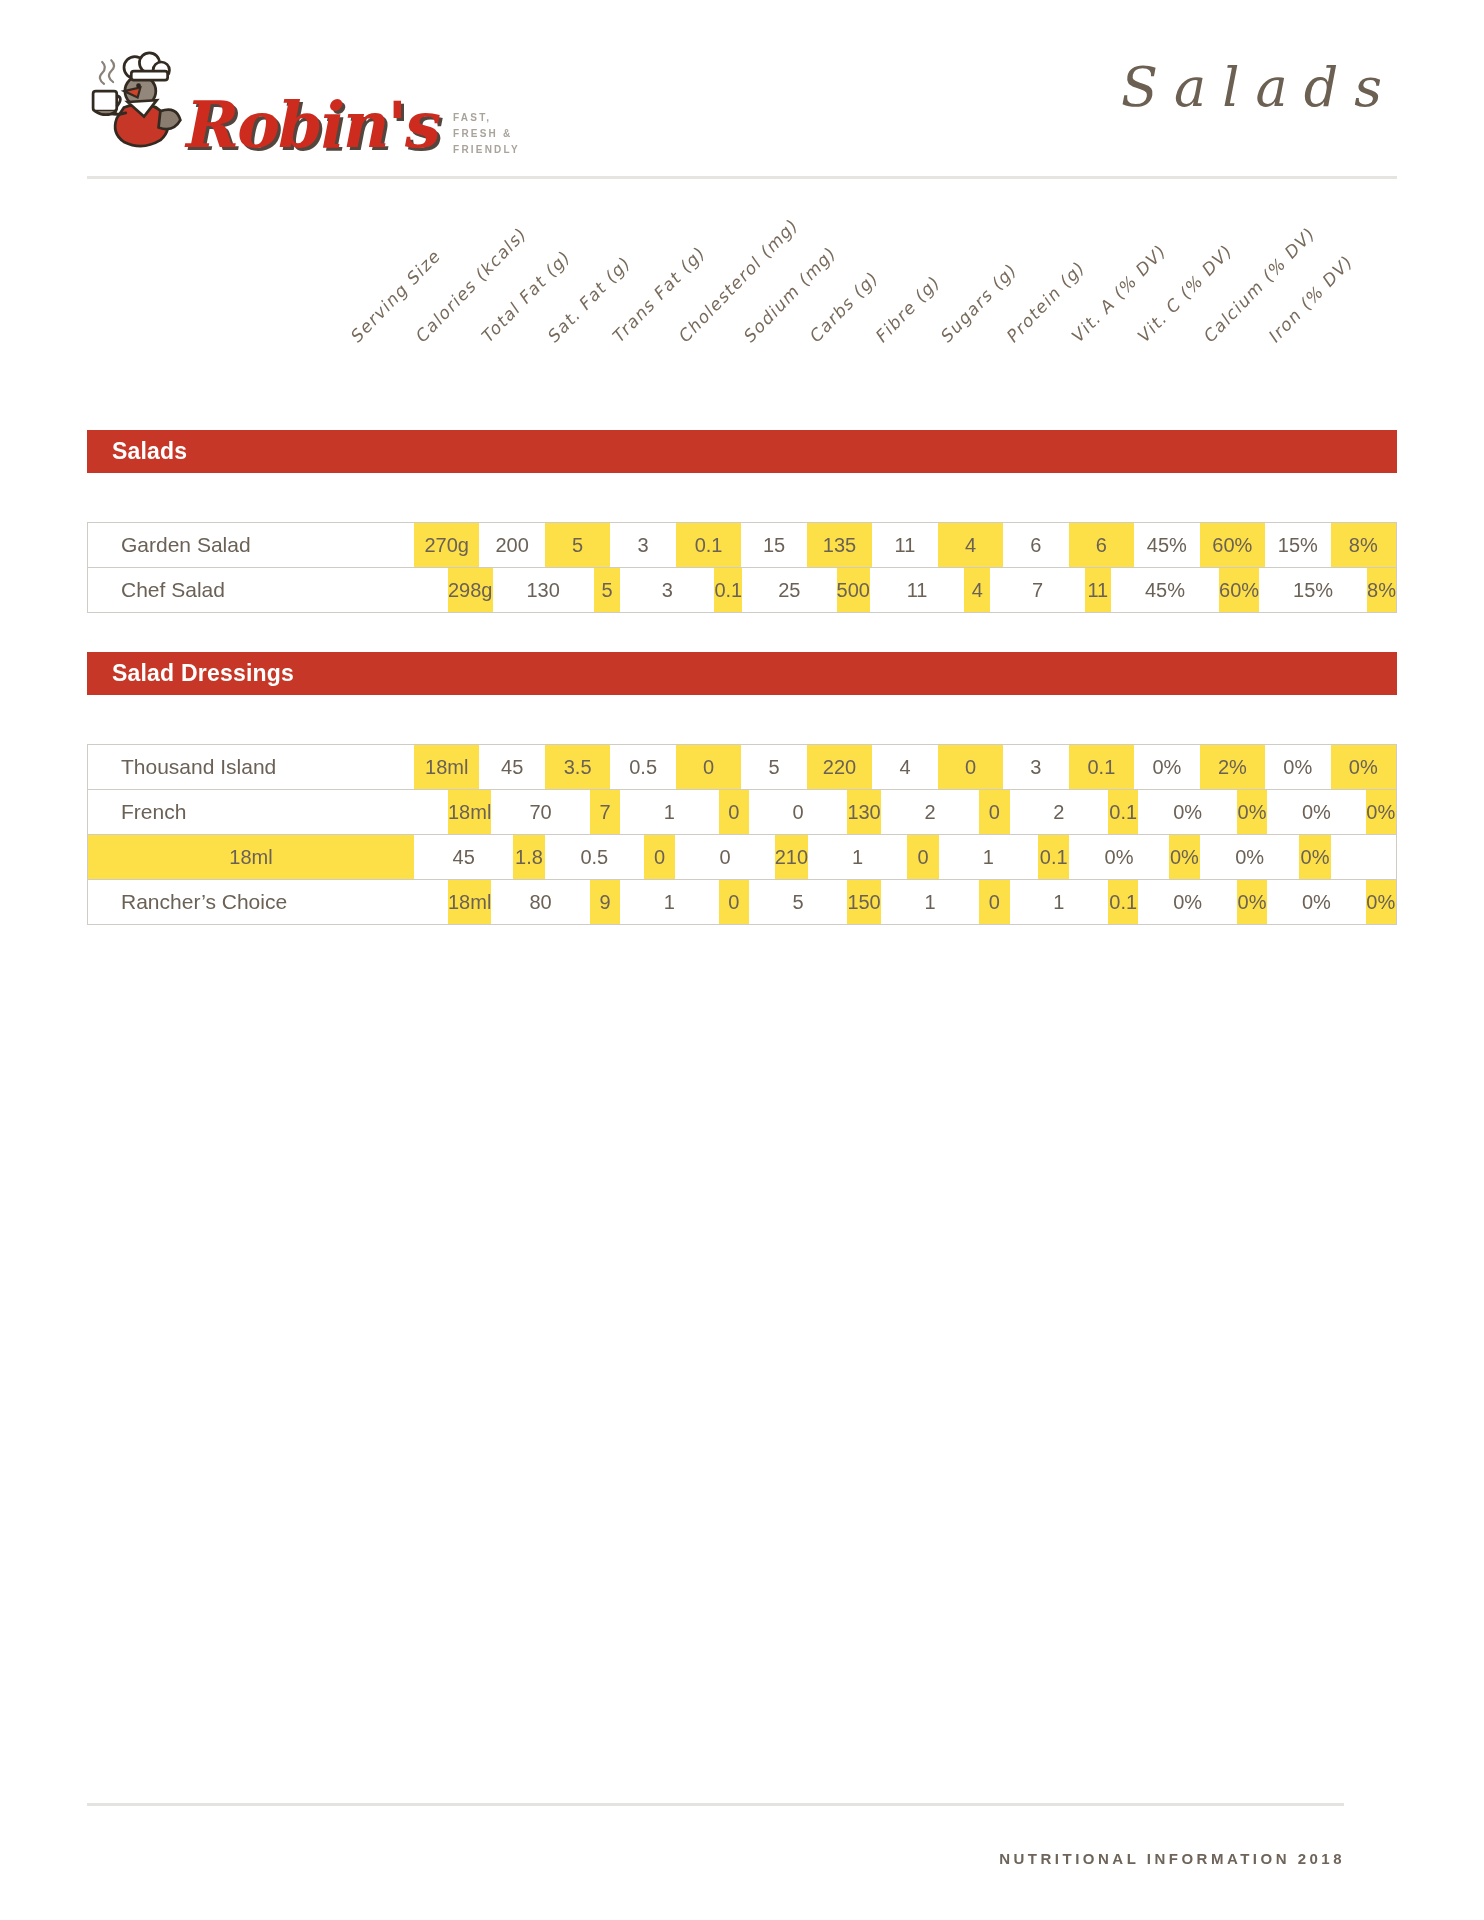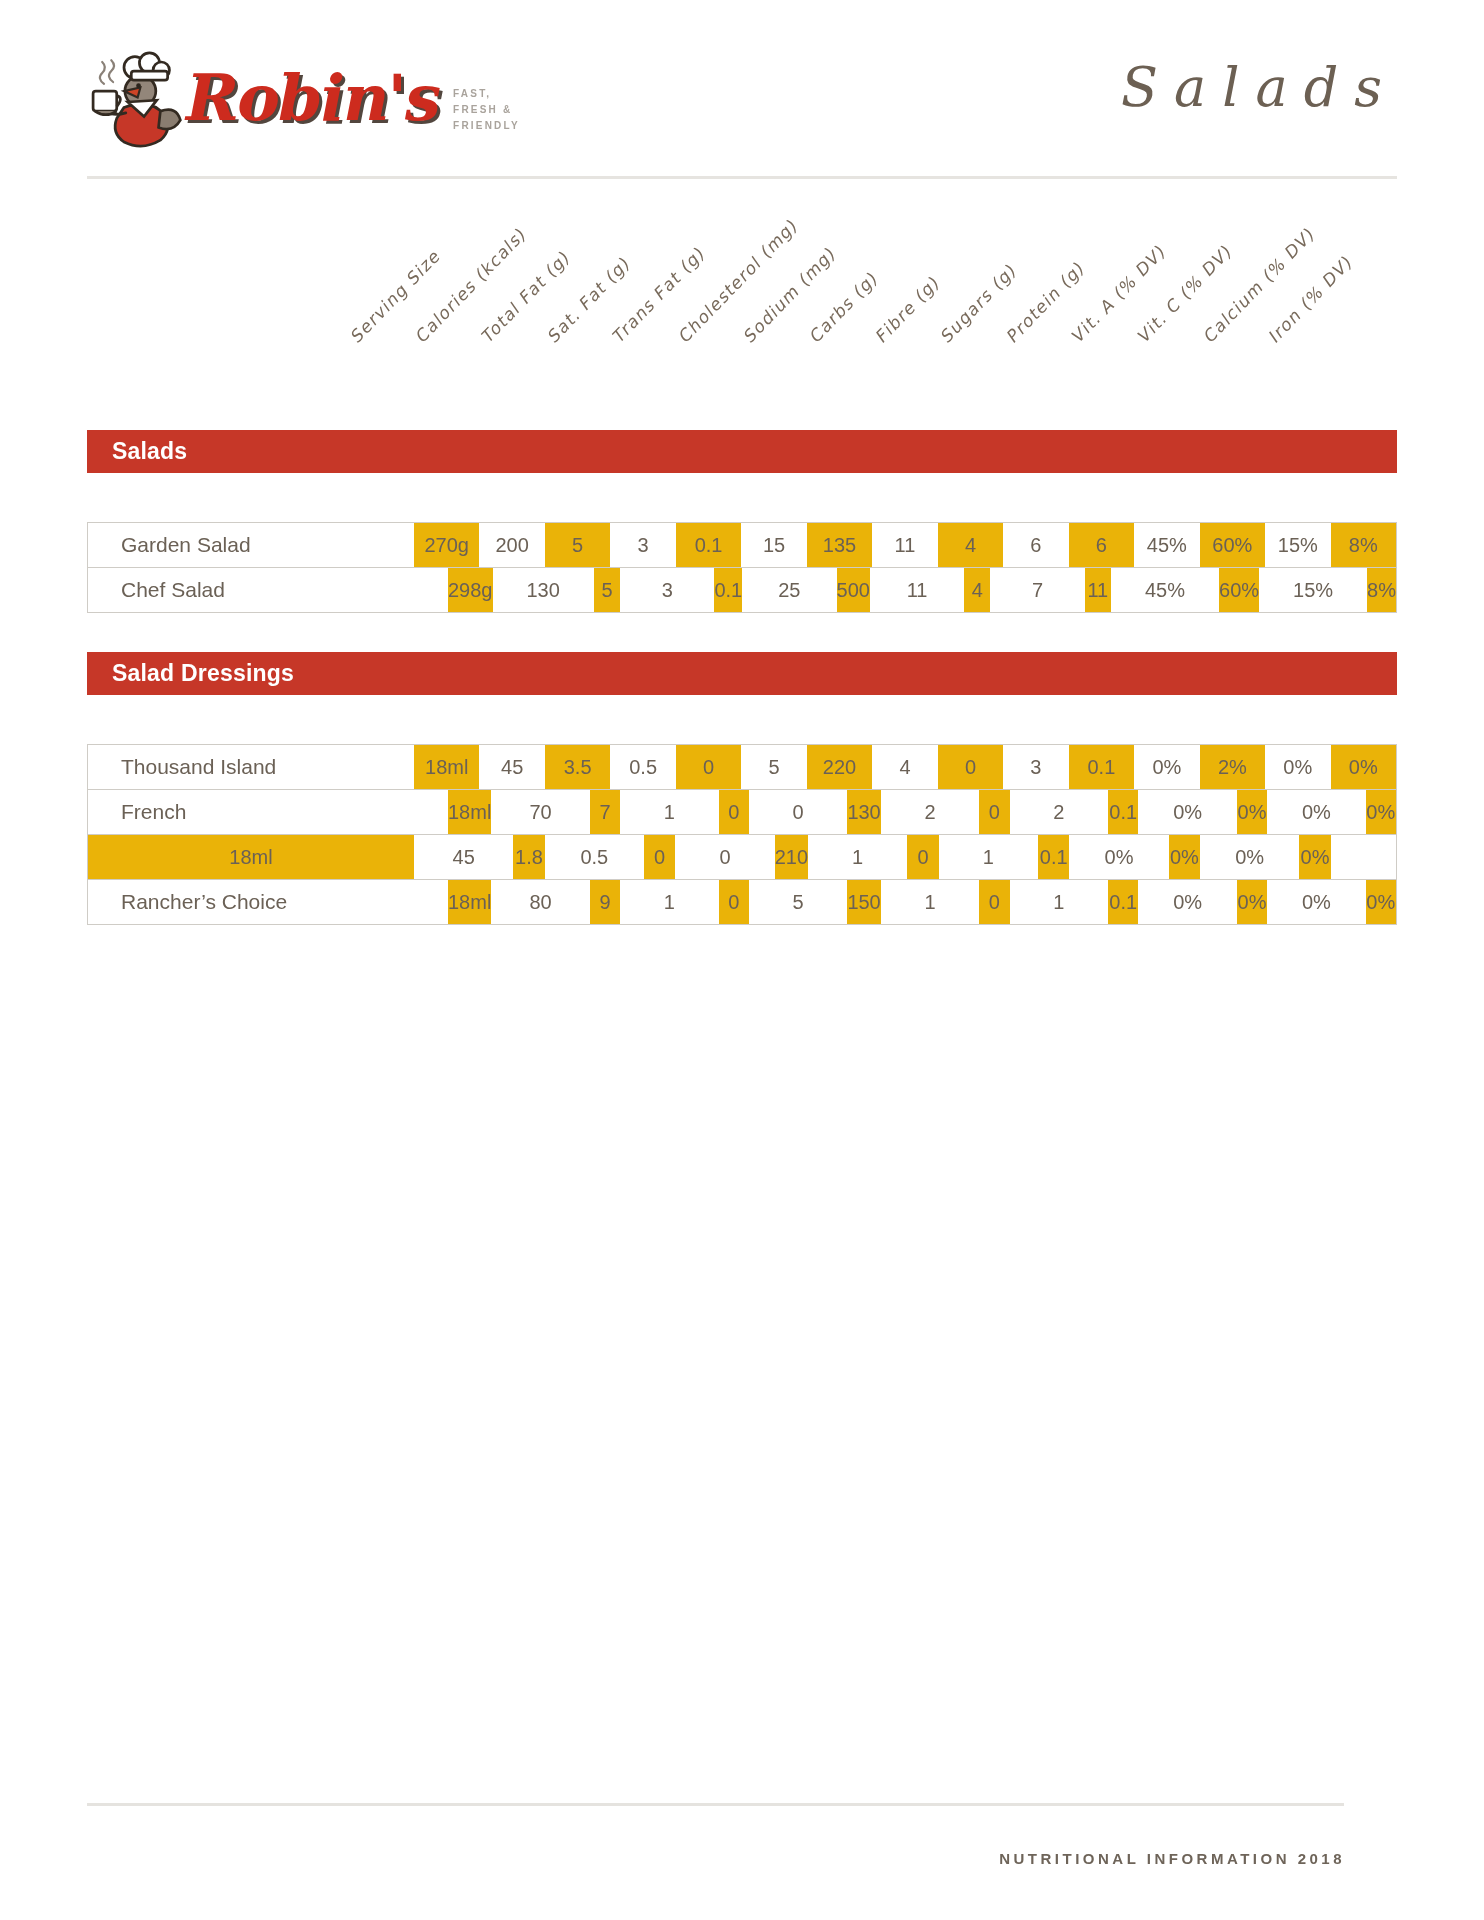--- a/index.html
+++ b/index.html
@@ -1,20 +1,20 @@
 <!DOCTYPE html>
 <html><head>
 <meta charset="utf-8">
 <style>
   html,body{margin:0;padding:0;background:#ffffff;}
   .page{position:relative;width:1484px;height:1920px;background:#ffffff;overflow:hidden;
         font-family:"Liberation Sans",sans-serif;}
 
   
-  .logo{position:absolute;left:84px;top:46px;display:flex;align-items:flex-start;}
+  .logo{position:absolute;left:84px;top:46px;display:flex;align-items:flex-end;}
   .mascot{width:100px;height:112px;flex:0 0 auto;}
   .brand{font-family:"DejaVu Serif",serif;font-style:italic;font-weight:bold;font-size:64px;
          line-height:1.05;color:#cd2b1e;letter-spacing:-2px;margin-left:2px;margin-top:18px;
          text-shadow:3px 3px 0 rgba(52,38,28,.85);}
   .tagline{margin-left:14px;margin-top:40px;font-size:10px;font-weight:bold;letter-spacing:2.2px;
            color:#a9a39c;line-height:1.6;white-space:pre-line;}
   .page-title{position:absolute;top:56px;right:86px;font-family:"DejaVu Serif",serif;font-style:italic;
               font-size:54px;letter-spacing:16px;color:#6c6053;}
 
   .top-rule{position:absolute;left:87px;top:176px;width:1310px;height:3px;background:#e6e4e0;}
@@ -26,21 +26,21 @@
               font-size:17px;letter-spacing:1.3px;color:#786a5b;}
 
   
   .content{position:absolute;left:87px;top:430px;width:1310px;}
   .banner{height:43px;background:#c63728;color:#ffffff;font-weight:bold;font-size:23px;
           line-height:43px;padding-left:25px;box-sizing:border-box;letter-spacing:.2px;}
   .data-table{margin:49px 0 39px 0;border:1px solid #cfccc6;}
   .t-row{display:grid;grid-template-columns:326px repeat(15,1fr);height:44px;}
   .t-row + .t-row{border-top:1px solid #cfccc6;gap:34px;}
   .cell{display:flex;align-items:center;justify-content:center;font-size:20px;color:#6b6156;}
-  .cell.stripe{background:#eab308;}
+  .cell.stripe{background:#fde047;}
   .cell.name{justify-content:flex-start;padding-left:33px;font-size:21px;}
 
   
   .footer-rule{position:absolute;left:87px;top:1803px;width:1257px;height:3px;background:#e5e3df;}
   .footer-text{position:absolute;top:1850px;right:139px;font-size:15px;font-weight:bold;
                letter-spacing:3.5px;color:#6e6459;}
 </style>
 </head>
 <body>
 

